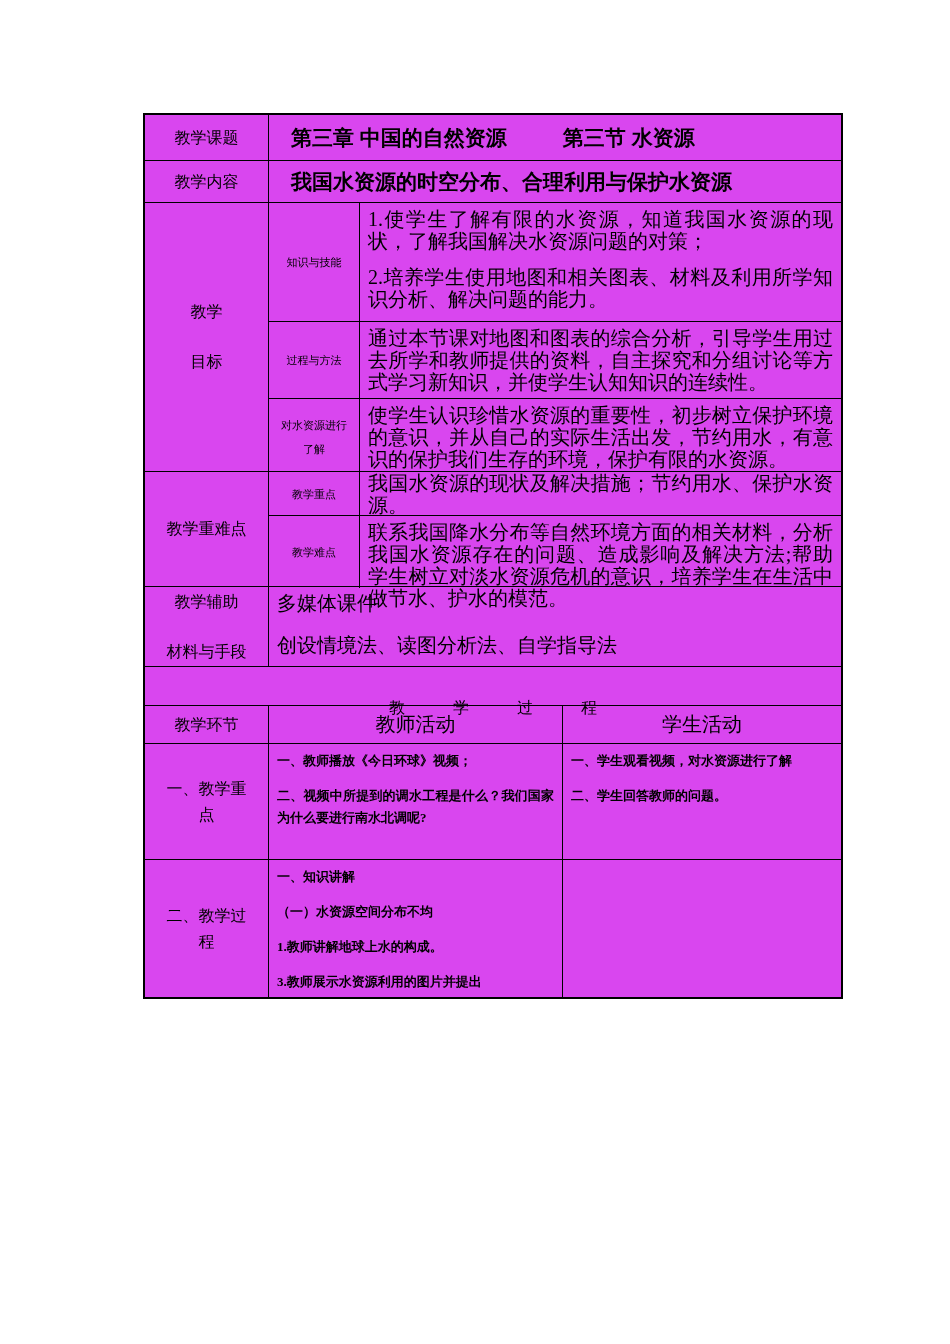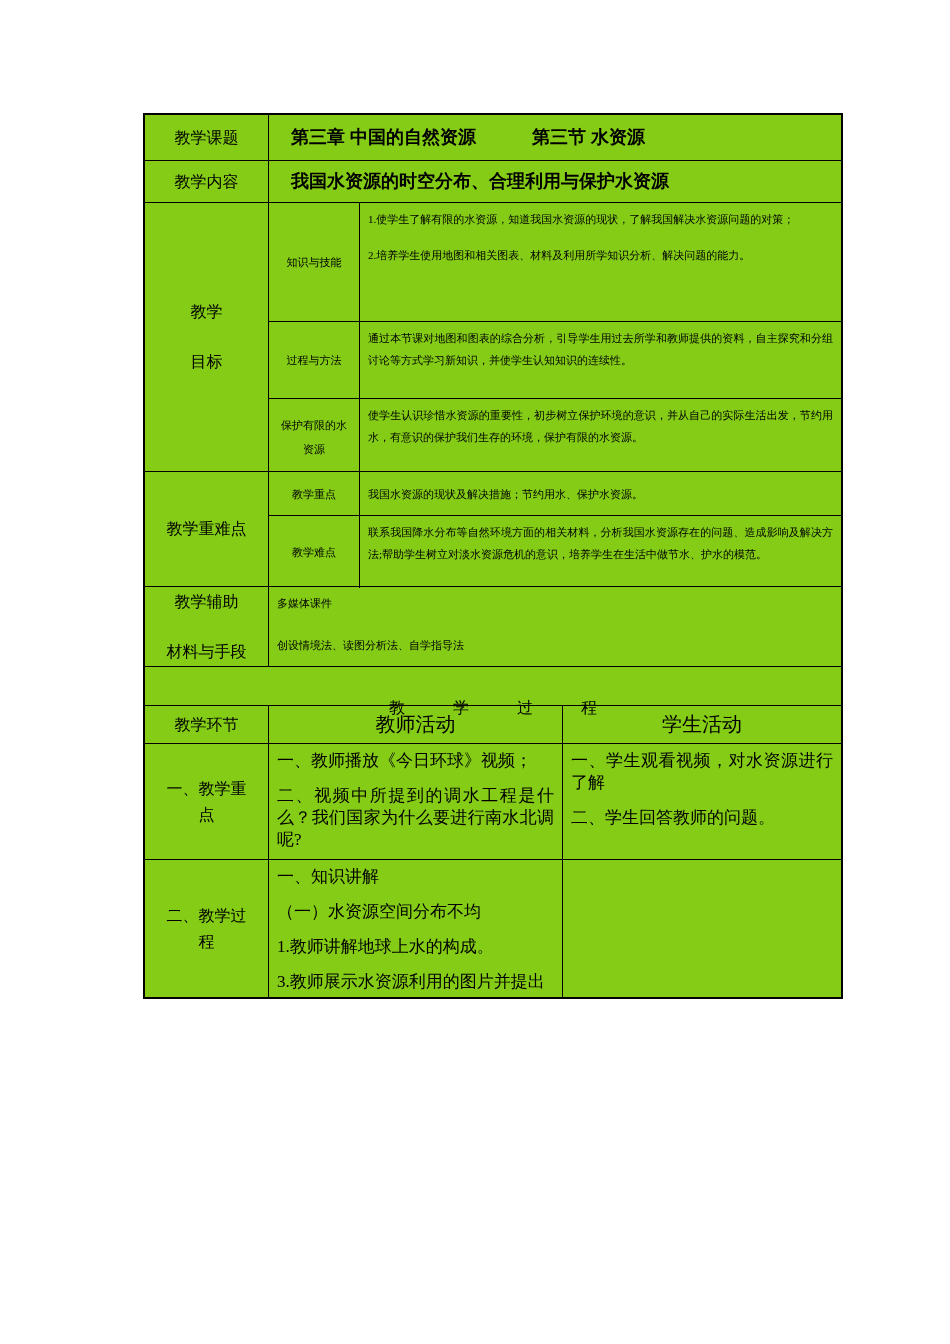--- a/index.html
+++ b/index.html
@@ -3,37 +3,37 @@
 <meta charset="utf-8">
 <style>
   html,body{margin:0;padding:0;}
   body{
     width:950px;height:1344px;position:relative;background:#ffffff;
     font-family:"Liberation Serif","DejaVu Serif",serif;color:#000;
     -webkit-font-smoothing:antialiased;
   }
   .doc-table{
     position:absolute;left:143px;top:113px;width:700px;
-    border:2px solid #000;box-sizing:border-box;background:#84cc16;
+    border:2px solid #000;box-sizing:border-box;background:#d946ef;
   }
   .band{display:flex;box-sizing:border-box;border-top:1px solid #000;}
   .band:first-child{border-top:none;}
   .cell{box-sizing:border-box;}
   .col-label{
     flex:0 0 123px;width:123px;display:flex;flex-direction:column;
     align-items:center;justify-content:center;text-align:center;
     font-size:16px;line-height:26px;padding:0 14px;
   }
-  .content{flex:1;border-left:1px solid #000;font-size:11px;line-height:22px;padding:5px 8px 4px 8px;}
+  .content{flex:1;border-left:1px solid #000;font-size:20px;line-height:22px;padding:5px 8px 4px 8px;}
   .content p{margin:0;text-align:justify;}
   .content p + p{margin-top:14px;}
   .title-row .content{
     display:flex;align-items:center;gap:56px;padding-left:22px;
     font-family:"Liberation Sans","DejaVu Sans",sans-serif;
-    font-weight:bold;font-size:18px;line-height:1.2;
+    font-weight:bold;font-size:21px;line-height:1.2;
   }
   .r-topic{height:45px;}
   .r-content{height:42px;}
   .r-aids{height:80px;}
   .r-banner{height:39px;align-items:center;justify-content:center;font-size:16px;}
   .r-header{height:38px;}
   .r-intro{height:116px;}
   .r-teach{height:138px;}
   .stack{flex:1;display:flex;flex-direction:column;}
   .sub-row{display:flex;border-top:1px solid #000;flex:1;}
@@ -46,21 +46,21 @@
   .sr-knowledge{height:118px;flex:0 0 auto;}
   .sr-process{height:76px;flex:0 0 auto;}
   .sr-emotion{height:75px;flex:0 0 auto;}
   .sr-key{height:43px;flex:0 0 auto;}
   .sr-difficult{height:72px;flex:0 0 auto;}
   .sr-key .content{display:flex;align-items:center;padding-top:0;padding-bottom:0;}
   .sr-key .content p{margin:0;}
   .mid-col{flex:0 0 294px;width:294px;border-left:1px solid #000;}
   .end-col{flex:1;border-left:1px solid #000;}
   .hdr{display:flex;align-items:center;justify-content:center;font-size:20px;padding:0;}
-  .act{font-size:17px;line-height:22px;padding:6px 8px;}
+  .act{font-size:13px;line-height:22px;padding:6px 8px;font-weight:bold;}
   .act p{margin:0;text-align:justify;}
   .act p + p{margin-top:13px;}
   .gap-lines div + div{margin-top:24px;}
   .aids-cell p + p{margin-top:20px;}
   .banner-text{letter-spacing:0;margin-top:44px;}
 </style>
 </head>
 <body>
 
 <div class="doc-table">
@@ -91,21 +91,21 @@
           <p>2.培养学生使用地图和相关图表、材料及利用所学知识分析、解决问题的能力。</p>
         </div>
       </div>
       <div class="sub-row sr-process">
         <div class="cell sub-label">过程与方法</div>
         <div class="cell content">
           <p>通过本节课对地图和图表的综合分析，引导学生用过去所学和教师提供的资料，自主探究和分组讨论等方式学习新知识，并使学生认知知识的连续性。</p>
         </div>
       </div>
       <div class="sub-row sr-emotion">
-        <div class="cell sub-label">保护有限的水资源</div>
+        <div class="cell sub-label">对水资源进行了解</div>
         <div class="cell content">
           <p>使学生认识珍惜水资源的重要性，初步树立保护环境的意识，并从自己的实际生活出发，节约用水，有意识的保护我们生存的环境，保护有限的水资源。</p>
         </div>
       </div>
     </div>
   </div>
 
   <div class="band" style="height:115px;">
     <div class="cell col-label">教学重难点</div>
     <div class="stack">

